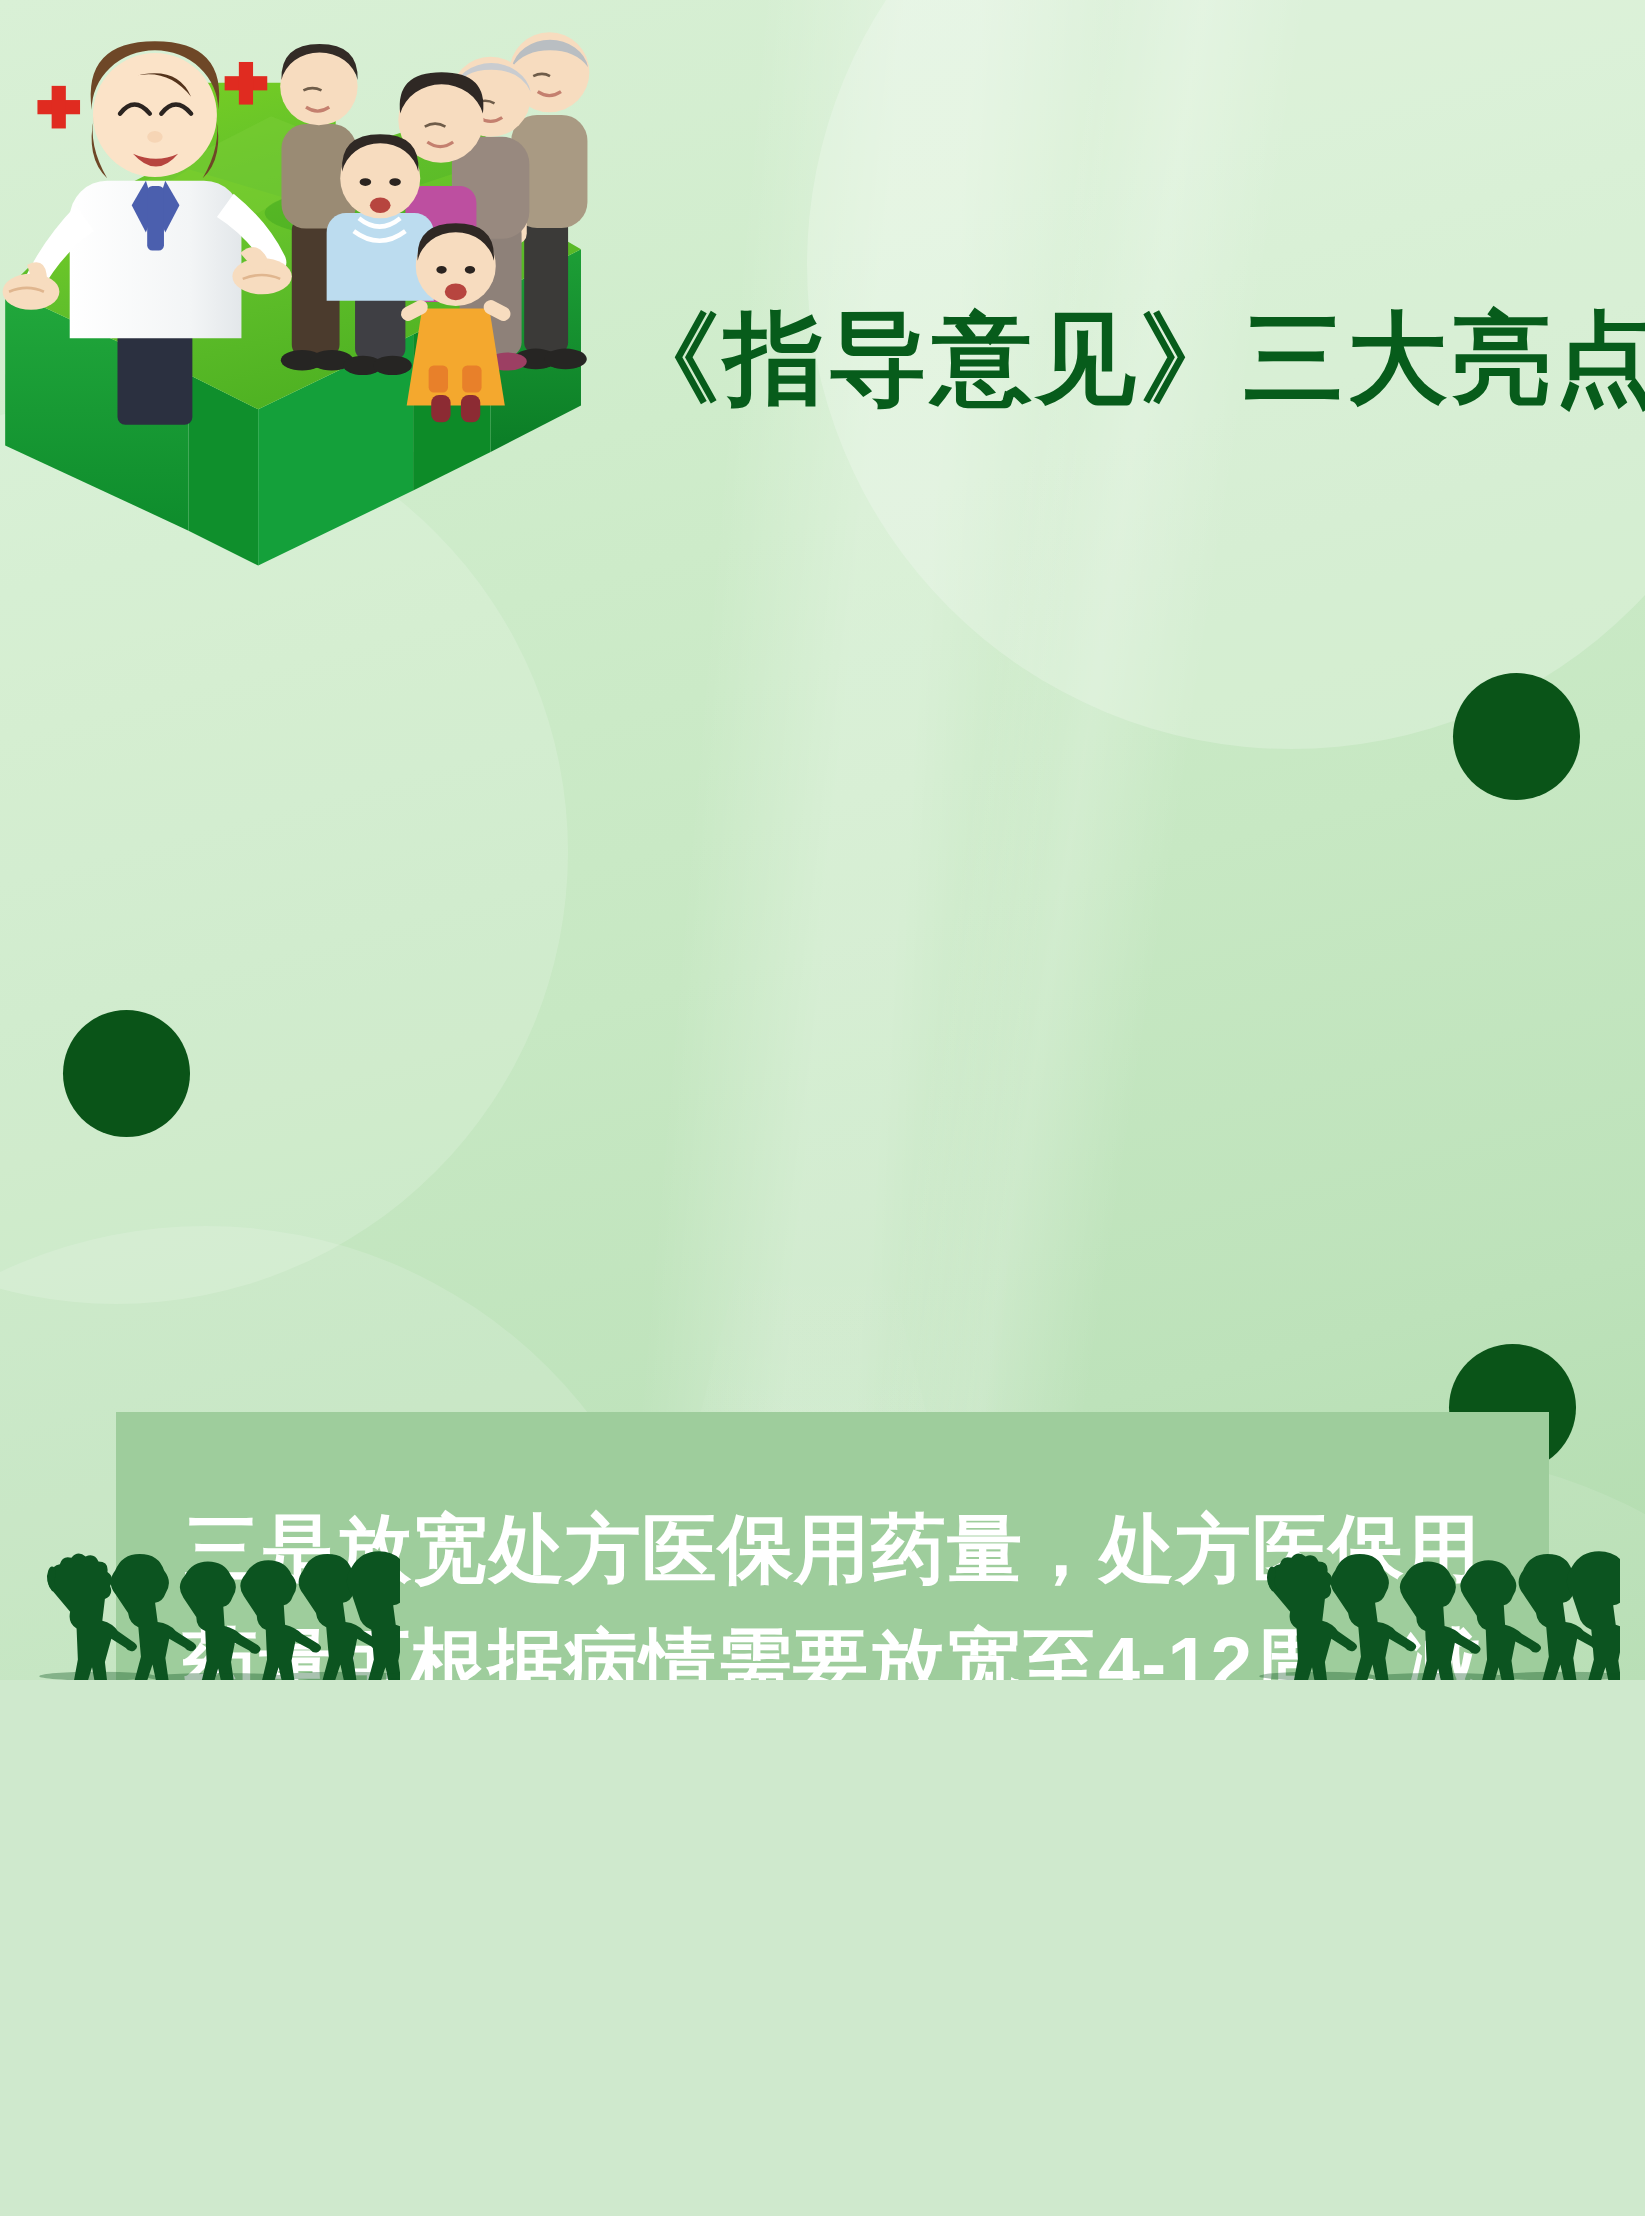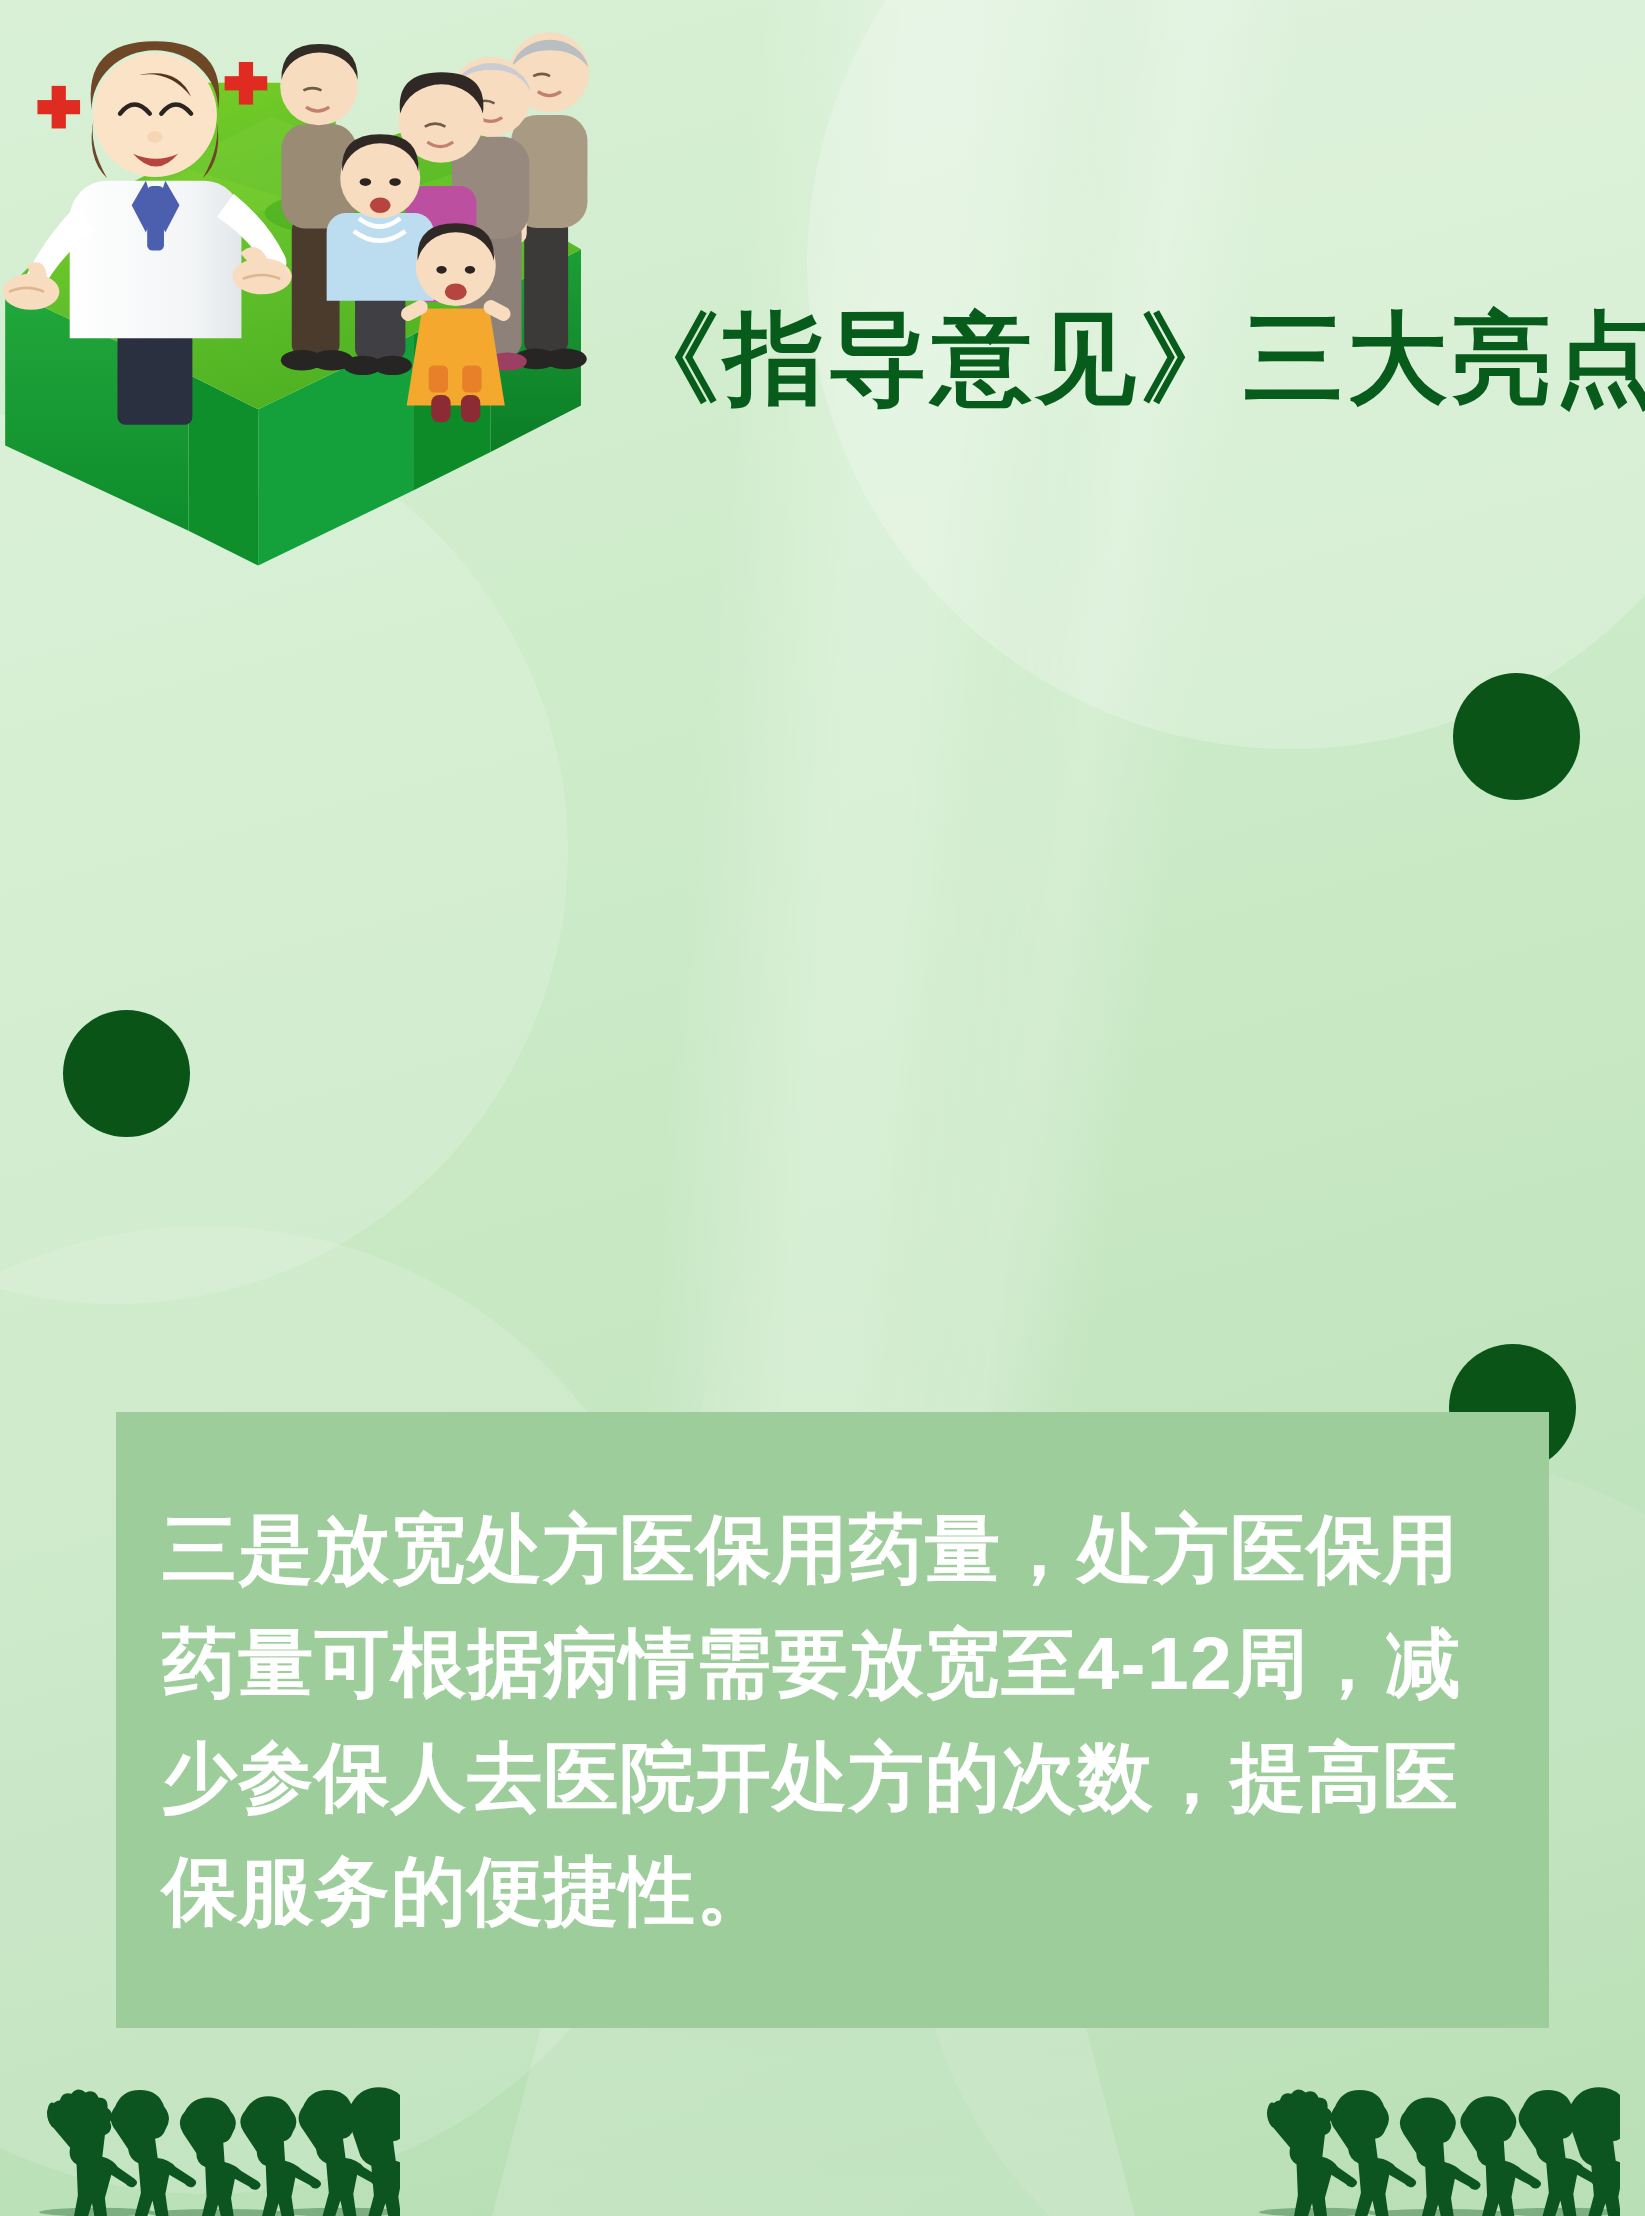--- a/index.html
+++ b/index.html
@@ -3,23 +3,24 @@
 <meta charset="utf-8">
 <style>
   html,body{margin:0;padding:0;}
   body{
     width:1646px;height:2216px;
     font-family:"Liberation Sans","DejaVu Sans",sans-serif;
     overflow:hidden;
     background:#cfe9cd;
   }
   #poster{
-    position:relative;width:1646px;height:2216px;overflow:hidden;
+    position:relative;width:1646px;height:1680px;overflow:hidden;
     background:
       linear-gradient(165deg,#d9f0d6 0%, #cfeccb 28%, #c7e8c3 55%, #bde2ba 80%, #b2dcae 100%);
+    text-align: center;
   }
   
   .bg-blob{position:absolute;border-radius:50%;pointer-events:none;}
   .band{position:absolute;pointer-events:none;}
 
   
   #illustration{position:absolute;left:0;top:0;width:652px;height:652px;}
 
   
   #title{

